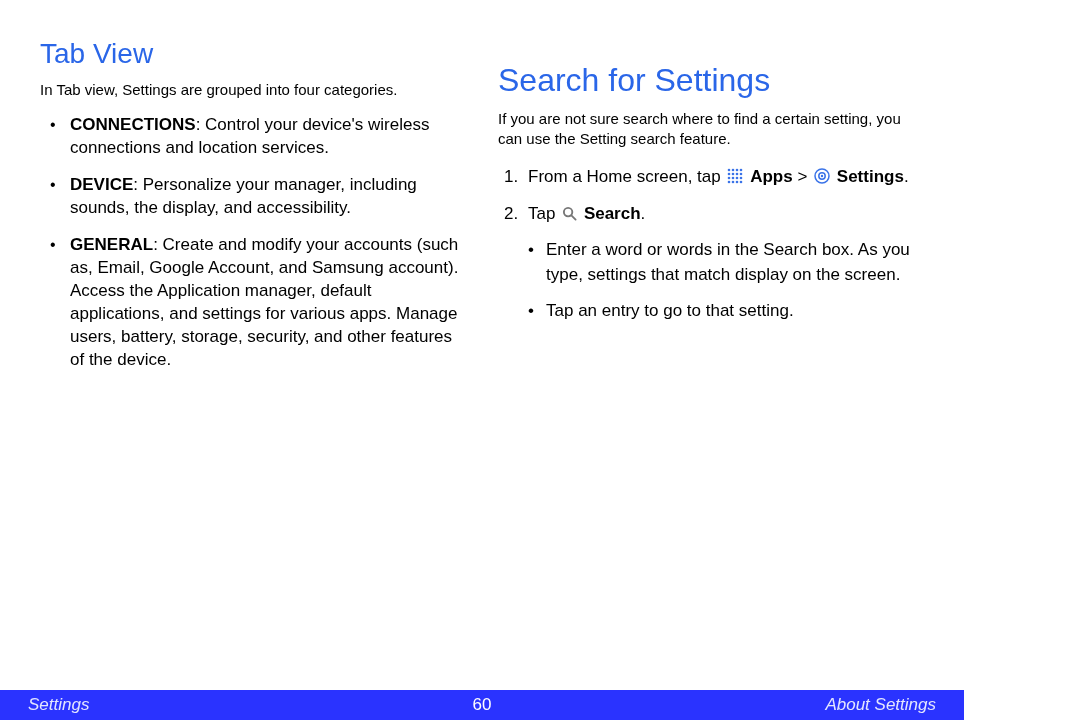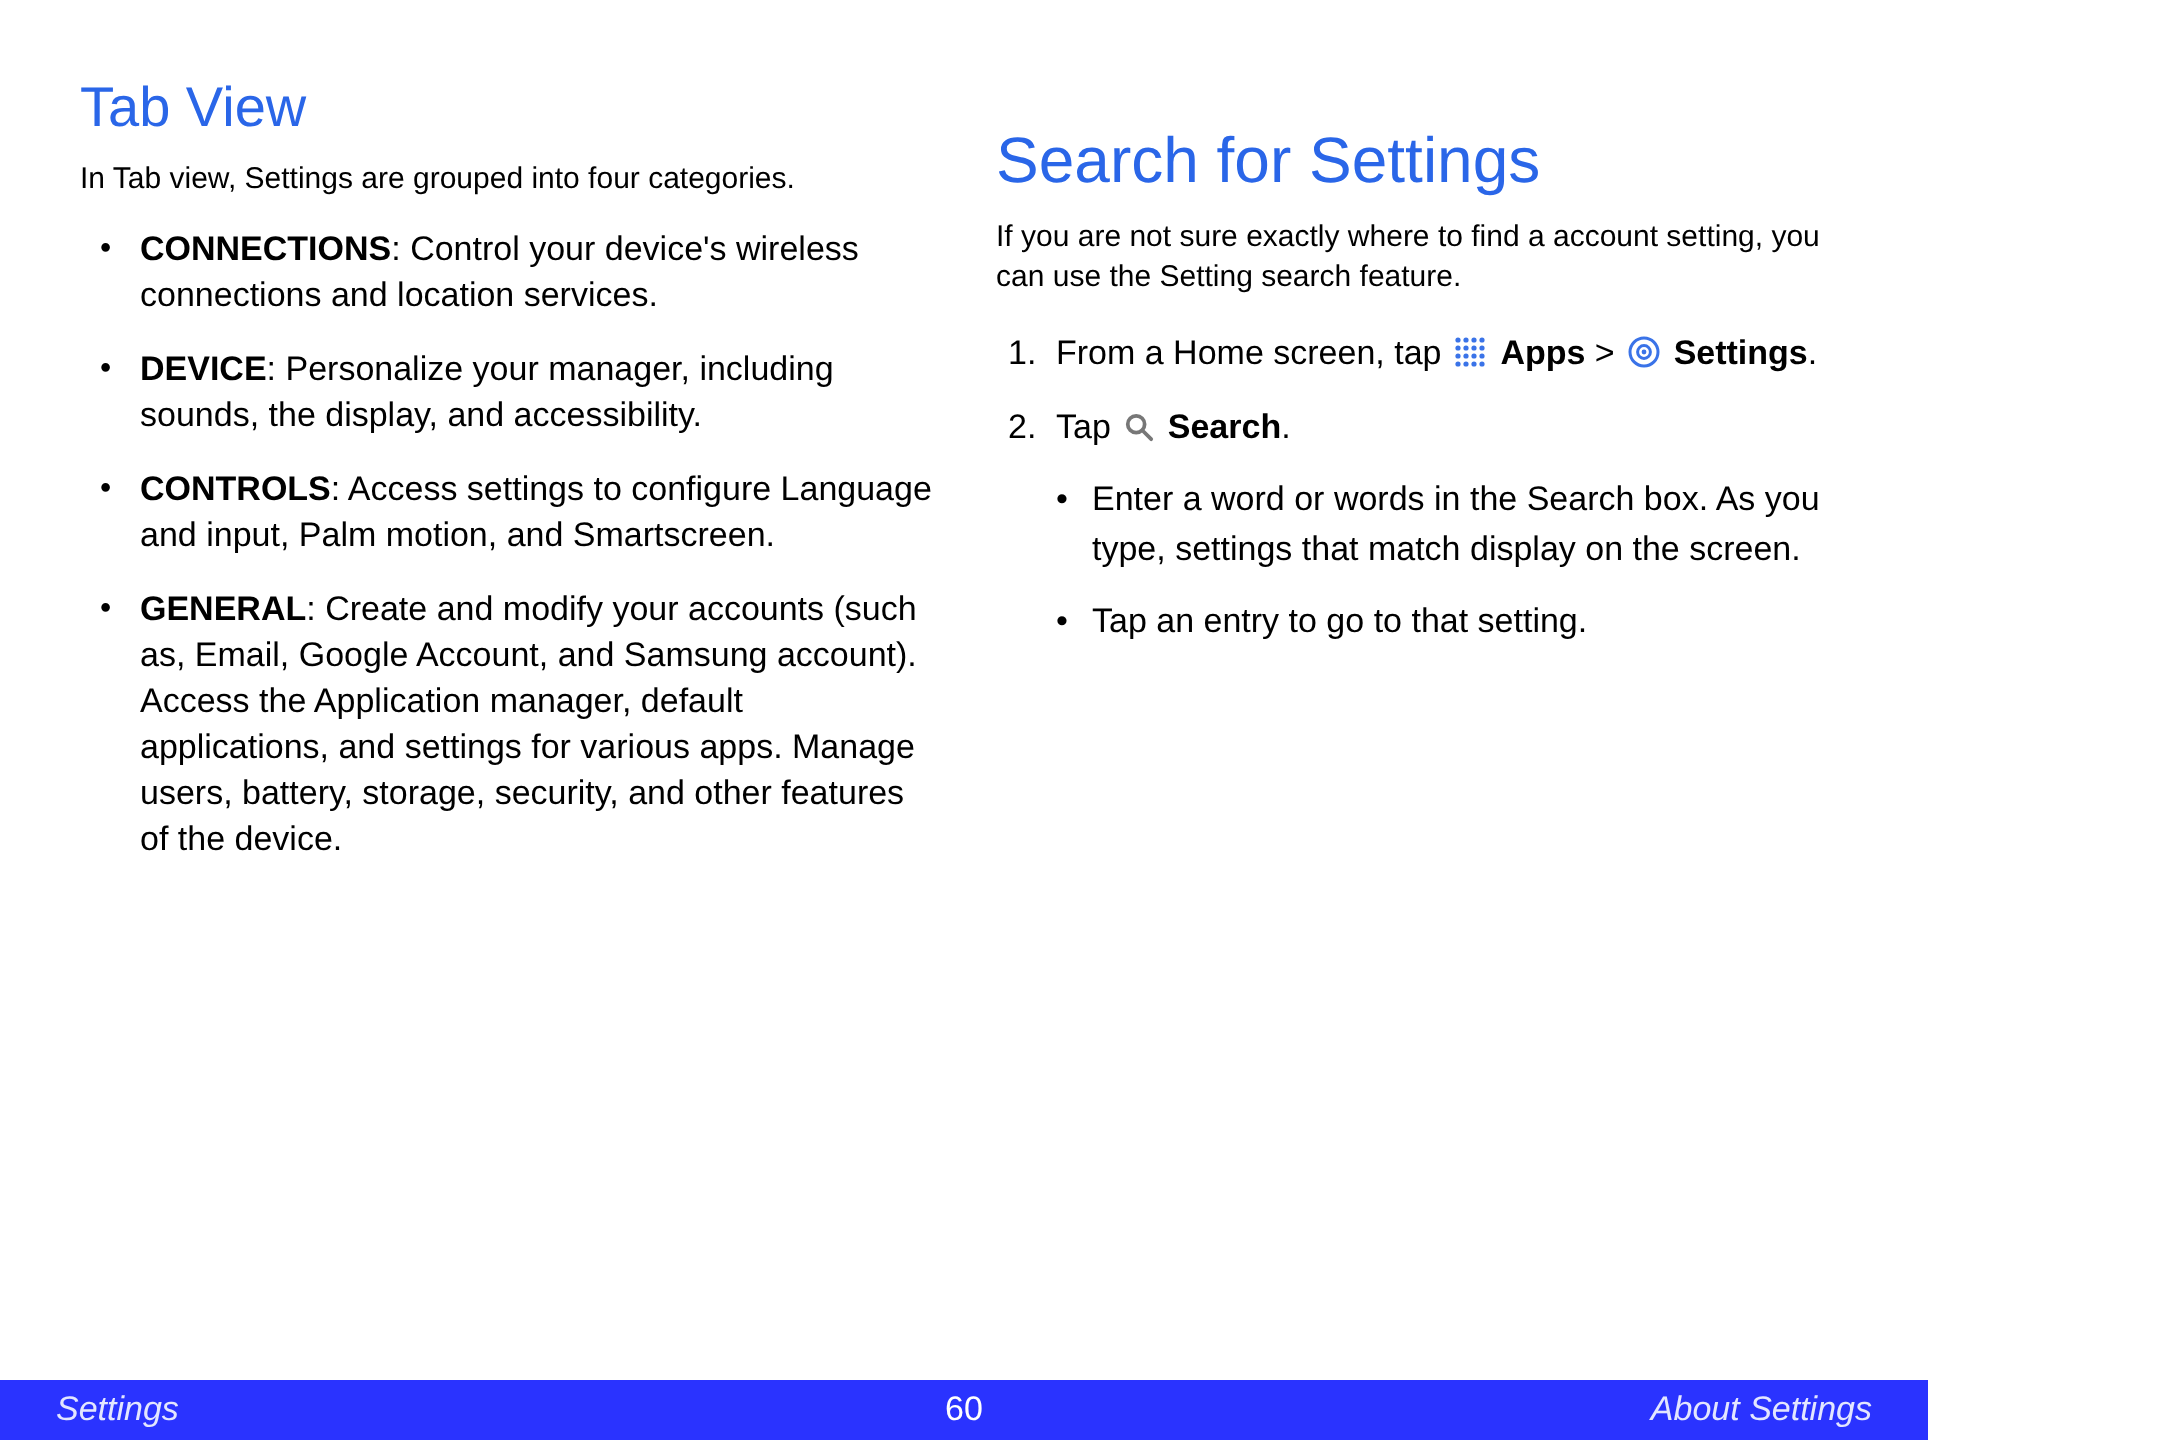--- a/index.html
+++ b/index.html
@@ -40,28 +40,27 @@
 <body>
 
 <div class="page">
 
   <div class="col">
     <h2 class="section">Tab View</h2>
     <p class="intro">In Tab view, Settings are grouped into four categories.</p>
     <ul class="bullets">
       <li><b>CONNECTIONS</b><span>: Control your device's wireless connections and location services.</span></li>
       <li><b>DEVICE</b><span>: Personalize your manager, including sounds, the display, and accessibility.</span></li>
-      <li><b>CONTROLS</b><span>: Access settings to configure Language and input, Palm motion, and Smartscreen.</span></li>
       <li><b>GENERAL</b><span>: Create and modify your accounts (such as, Email, Google Account, and Samsung account). Access the Application manager, default applications, and settings for various apps. Manage users, battery, storage, security, and other features of the device.</span></li>
     </ul>
   </div>
 
   <div class="col">
     <h2 class="major">Search for Settings</h2>
-    <p class="intro">If you are not sure exactly where to find a account setting, you can use the Setting search feature.</p>
+    <p class="intro">If you are not sure search where to find a certain setting, you can use the Setting search feature.</p>
     <ol class="steps">
       <li>
         <span>From a Home screen, tap </span><span class="icon"><svg width="16" height="16" viewBox="0 0 16 16">
               <g fill="#3a73e8">
                 <circle cx="2" cy="2" r="1.3"></circle>
                 <circle cx="6" cy="2" r="1.3"></circle>
                 <circle cx="10" cy="2" r="1.3"></circle>
                 <circle cx="14" cy="2" r="1.3"></circle>
                 <circle cx="2" cy="6" r="1.3"></circle>
                 <circle cx="6" cy="6" r="1.3"></circle>

